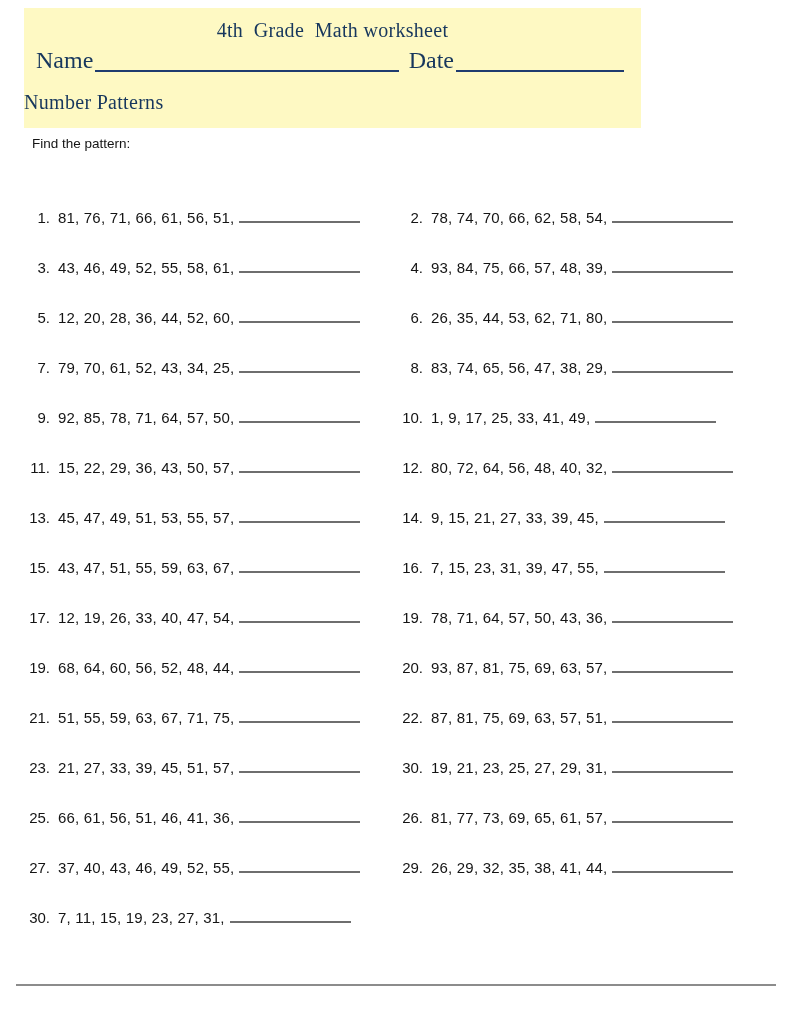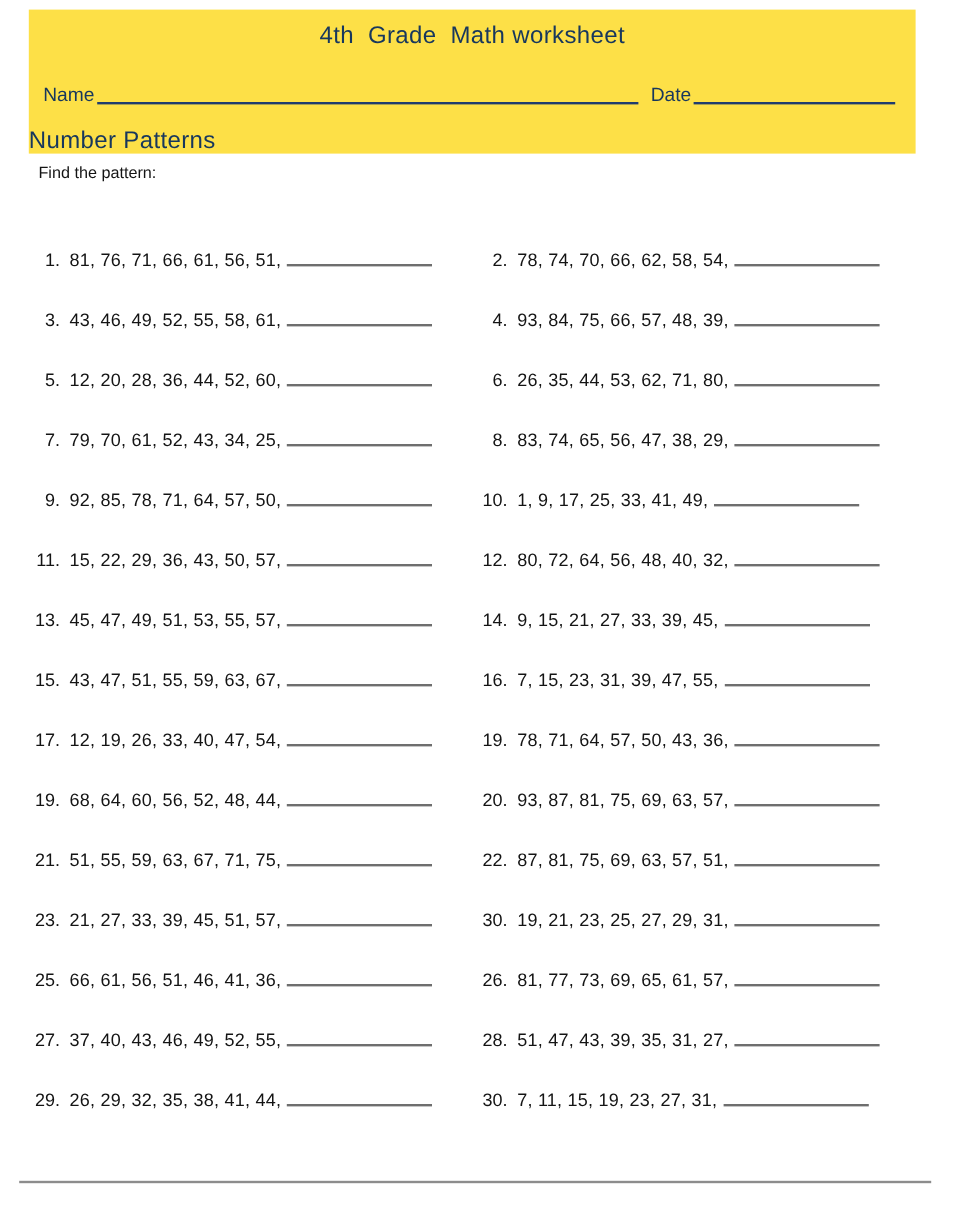--- a/index.html
+++ b/index.html
@@ -11,38 +11,39 @@
     width: 800px;
     height: 1012px;
     position: relative;
     font-family: "Liberation Sans", sans-serif;
     overflow: hidden;
   }
   .header {
     position: absolute;
     left: 24px;
     top: 8px;
-    width: 739px;
+    width: 617px;
     height: 120px;
-    background: #fde047;
+    background: #fef9c3;
     color: #17375d;
+    font-family: Liberation Serif, serif;
   }
   .title {
     text-align: center;
     font-size: 20px;
     padding-top: 11px;
     white-space: pre;
     letter-spacing: 0.3px;
   }
   .name-row {
     display: flex;
     align-items: flex-end;
     padding: 0 17px 0 12px;
-    margin-top: 23px;
-    font-size: 16px;
+    margin-top: 5px;
+    font-size: 24px;
   }
   .name-underline {
     flex: 1 1 auto;
     border-bottom: 2px solid #1f3c6e;
     margin: 0 10px 2px 2px;
     height: 20px;
   }
   .date-underline {
     width: 168px;
     border-bottom: 2px solid #1f3c6e;
@@ -276,25 +277,20 @@
     <span class="pseq">81, 77, 73, 69, 65, 61, 57,</span>
     <span class="pblank"></span>
   </div>
 
   <div class="problem">
     <span class="pnum">27.</span>
     <span class="pseq">37, 40, 43, 46, 49, 52, 55,</span>
     <span class="pblank"></span>
   </div>
 
-  <div class="problem">
-    <span class="pnum">28.</span>
-    <span class="pseq">51, 47, 43, 39, 35, 31, 27,</span>
-    <span class="pblank"></span>
-  </div>
 
   <div class="problem">
     <span class="pnum">29.</span>
     <span class="pseq">26, 29, 32, 35, 38, 41, 44,</span>
     <span class="pblank"></span>
   </div>
 
   <div class="problem">
     <span class="pnum">30.</span>
     <span class="pseq">7, 11, 15, 19, 23, 27, 31,</span>

